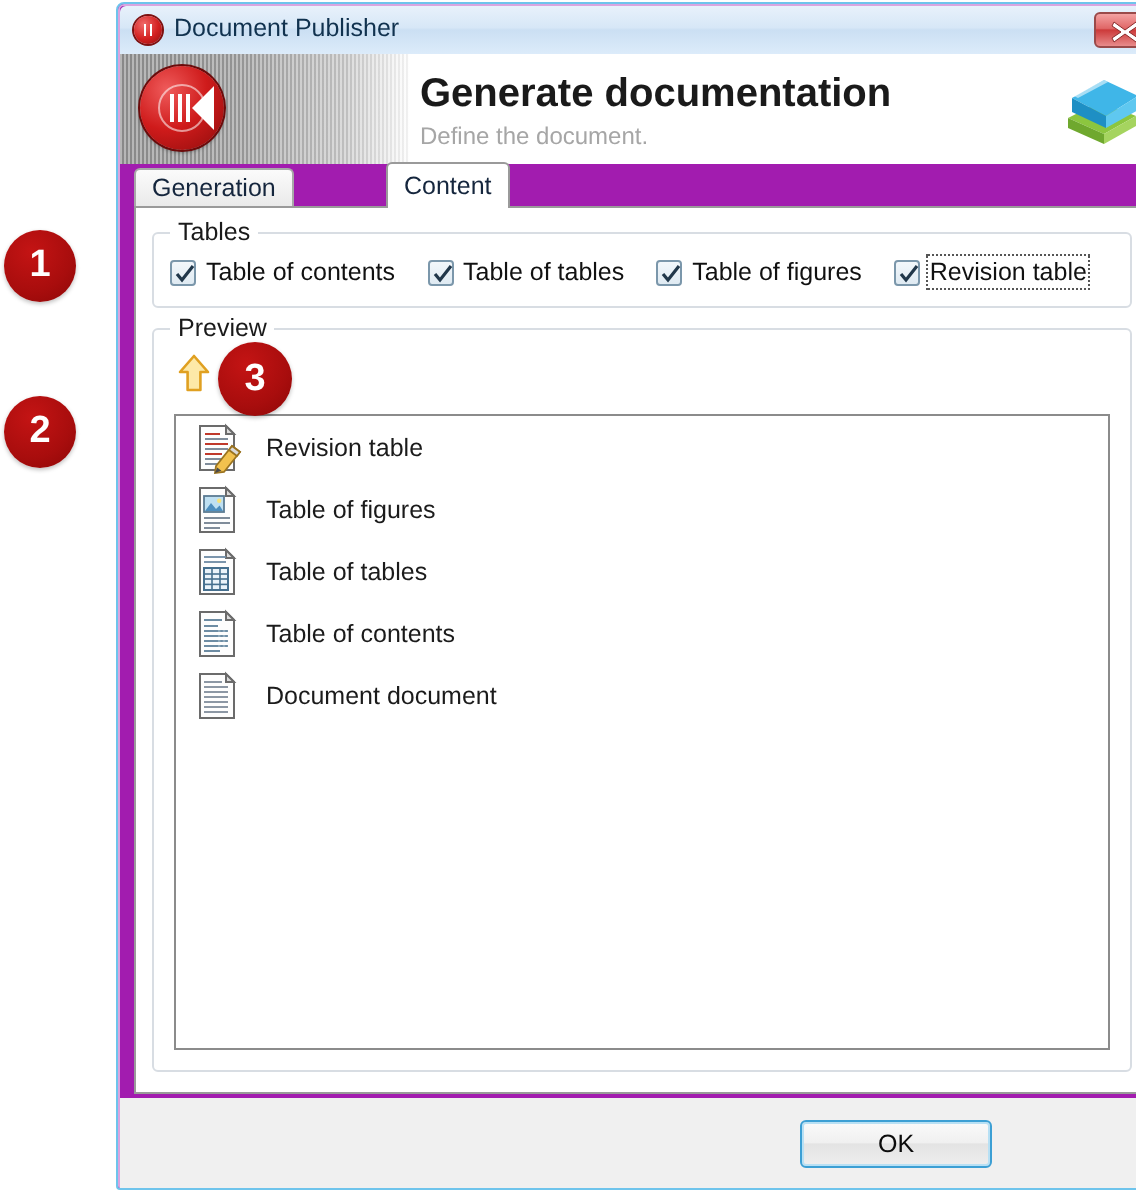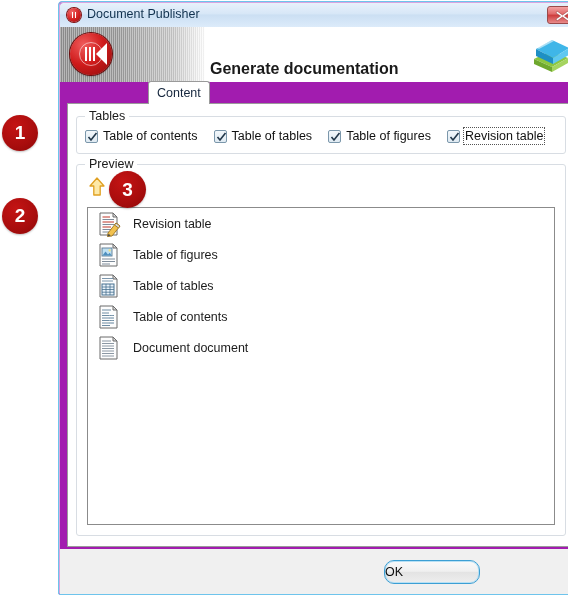--- a/index.html
+++ b/index.html
@@ -126,25 +126,24 @@
     position: absolute;
     left: 26px; top: 10px;
     width: 0; height: 0;
     border-top: 11px solid transparent;
     border-bottom: 11px solid transparent;
     border-right: 11px solid #ffffff;
   }
   #header-title {
     position: absolute;
     left: 150px; top: 9px;
-    font-size: 16px;
+    font-size: 20px;
     font-weight: bold;
     color: #1a1a1a;
     white-space: nowrap;
-    margin-top: 24px;
   }
   #header-subtitle {
     position: absolute;
     left: 150px; top: 34px;
     font-size: 12px;
     color: #a6a6a6;
     white-space: nowrap;
   }
   #header-book {
     position: absolute;
@@ -174,20 +173,21 @@
     white-space: nowrap;
     cursor: pointer;
   }
   .tab.active {
     top: 0;
     height: 23px;
     padding-top: 4px;
     background: #ffffff;
     border-color: #9a9a9a;
     z-index: 3;
+    margin-left: 45px;
   }
   #tab-generation { left: 0; }
   #tab-content { left: 81px; }
   #tab-manifestations { left: 138px; }
 
   
   #tabpage {
     position: absolute;
     left: 8px; top: 101px;
     width: 506px;
@@ -306,26 +306,28 @@
     height: 45px;
     background: #f0f0f0;
   }
   .dlg-button {
     position: absolute;
     top: 11px;
     width: 96px; height: 24px;
     font-size: 12.5px;
     color: #0c0c0c;
     border: 1px solid #9d9d9d;
-    border-radius: 10px;
+    border-radius: 3px;
     background: linear-gradient(to bottom, #fafafa 0%, #f0f0f0 47%, #e3e3e3 50%, #eeeeee 100%);
     box-sizing: border-box;
     cursor: pointer;
     line-height: 22px;
+    text-align: center;
     font-family: "Liberation Sans", sans-serif;
+    margin-left: 16px;
   }
   #ok-button {
     left: 324px;
     border: 1px solid #3c9fd4;
     box-shadow: 0 0 0 1px #b8e0f4 inset;
   }
   #cancel-button { left: 428px; }
 
   
   .badge {
@@ -364,34 +366,36 @@
     <div id="app-logo">
       <span class="ring"></span>
       <span class="wedge"></span>
       <span class="bars">
           <i></i>
           <i></i>
           <i></i>
         </span>
     </div>
     <div id="header-title">Generate documentation</div>
+    <div id="header-subtitle">Define the document.</div>
     <svg id="header-book" viewBox="0 0 44 42">
       <g>
         <path d="M6,26 L22,18 L40,25 L24,34 Z" fill="#8cc63f"></path>
         <path d="M6,26 L6,31 L24,39 L24,34 Z" fill="#6fa82e"></path>
         <path d="M24,34 L40,25 L40,30 L24,39 Z" fill="#a5d45f"></path>
         <path d="M8,16 L24,7 L41,15 L25,25 Z" fill="#3fb6e8"></path>
         <path d="M8,16 L8,23 L25,31 L25,25 Z" fill="#1e8fc4"></path>
         <path d="M25,25 L41,15 L41,22 L25,31 Z" fill="#5fc8f0"></path>
         <path d="M9,15 L24,7 L26,8 L11,16 Z" fill="#ffffff" opacity="0.55"></path>
       </g>
     </svg>
   </div>
 
   <div id="tabstrip">
+    <div class="tab" id="tab-generation">Generation</div>
     <div class="tab active" id="tab-content">Content</div>
   </div>
 
   <div id="tabpage">
 
     <div class="groupbox" id="group-tables">
       <span class="gb-label">Tables</span>
       <div id="checkbox-row">
 
         <label class="cb-item">

